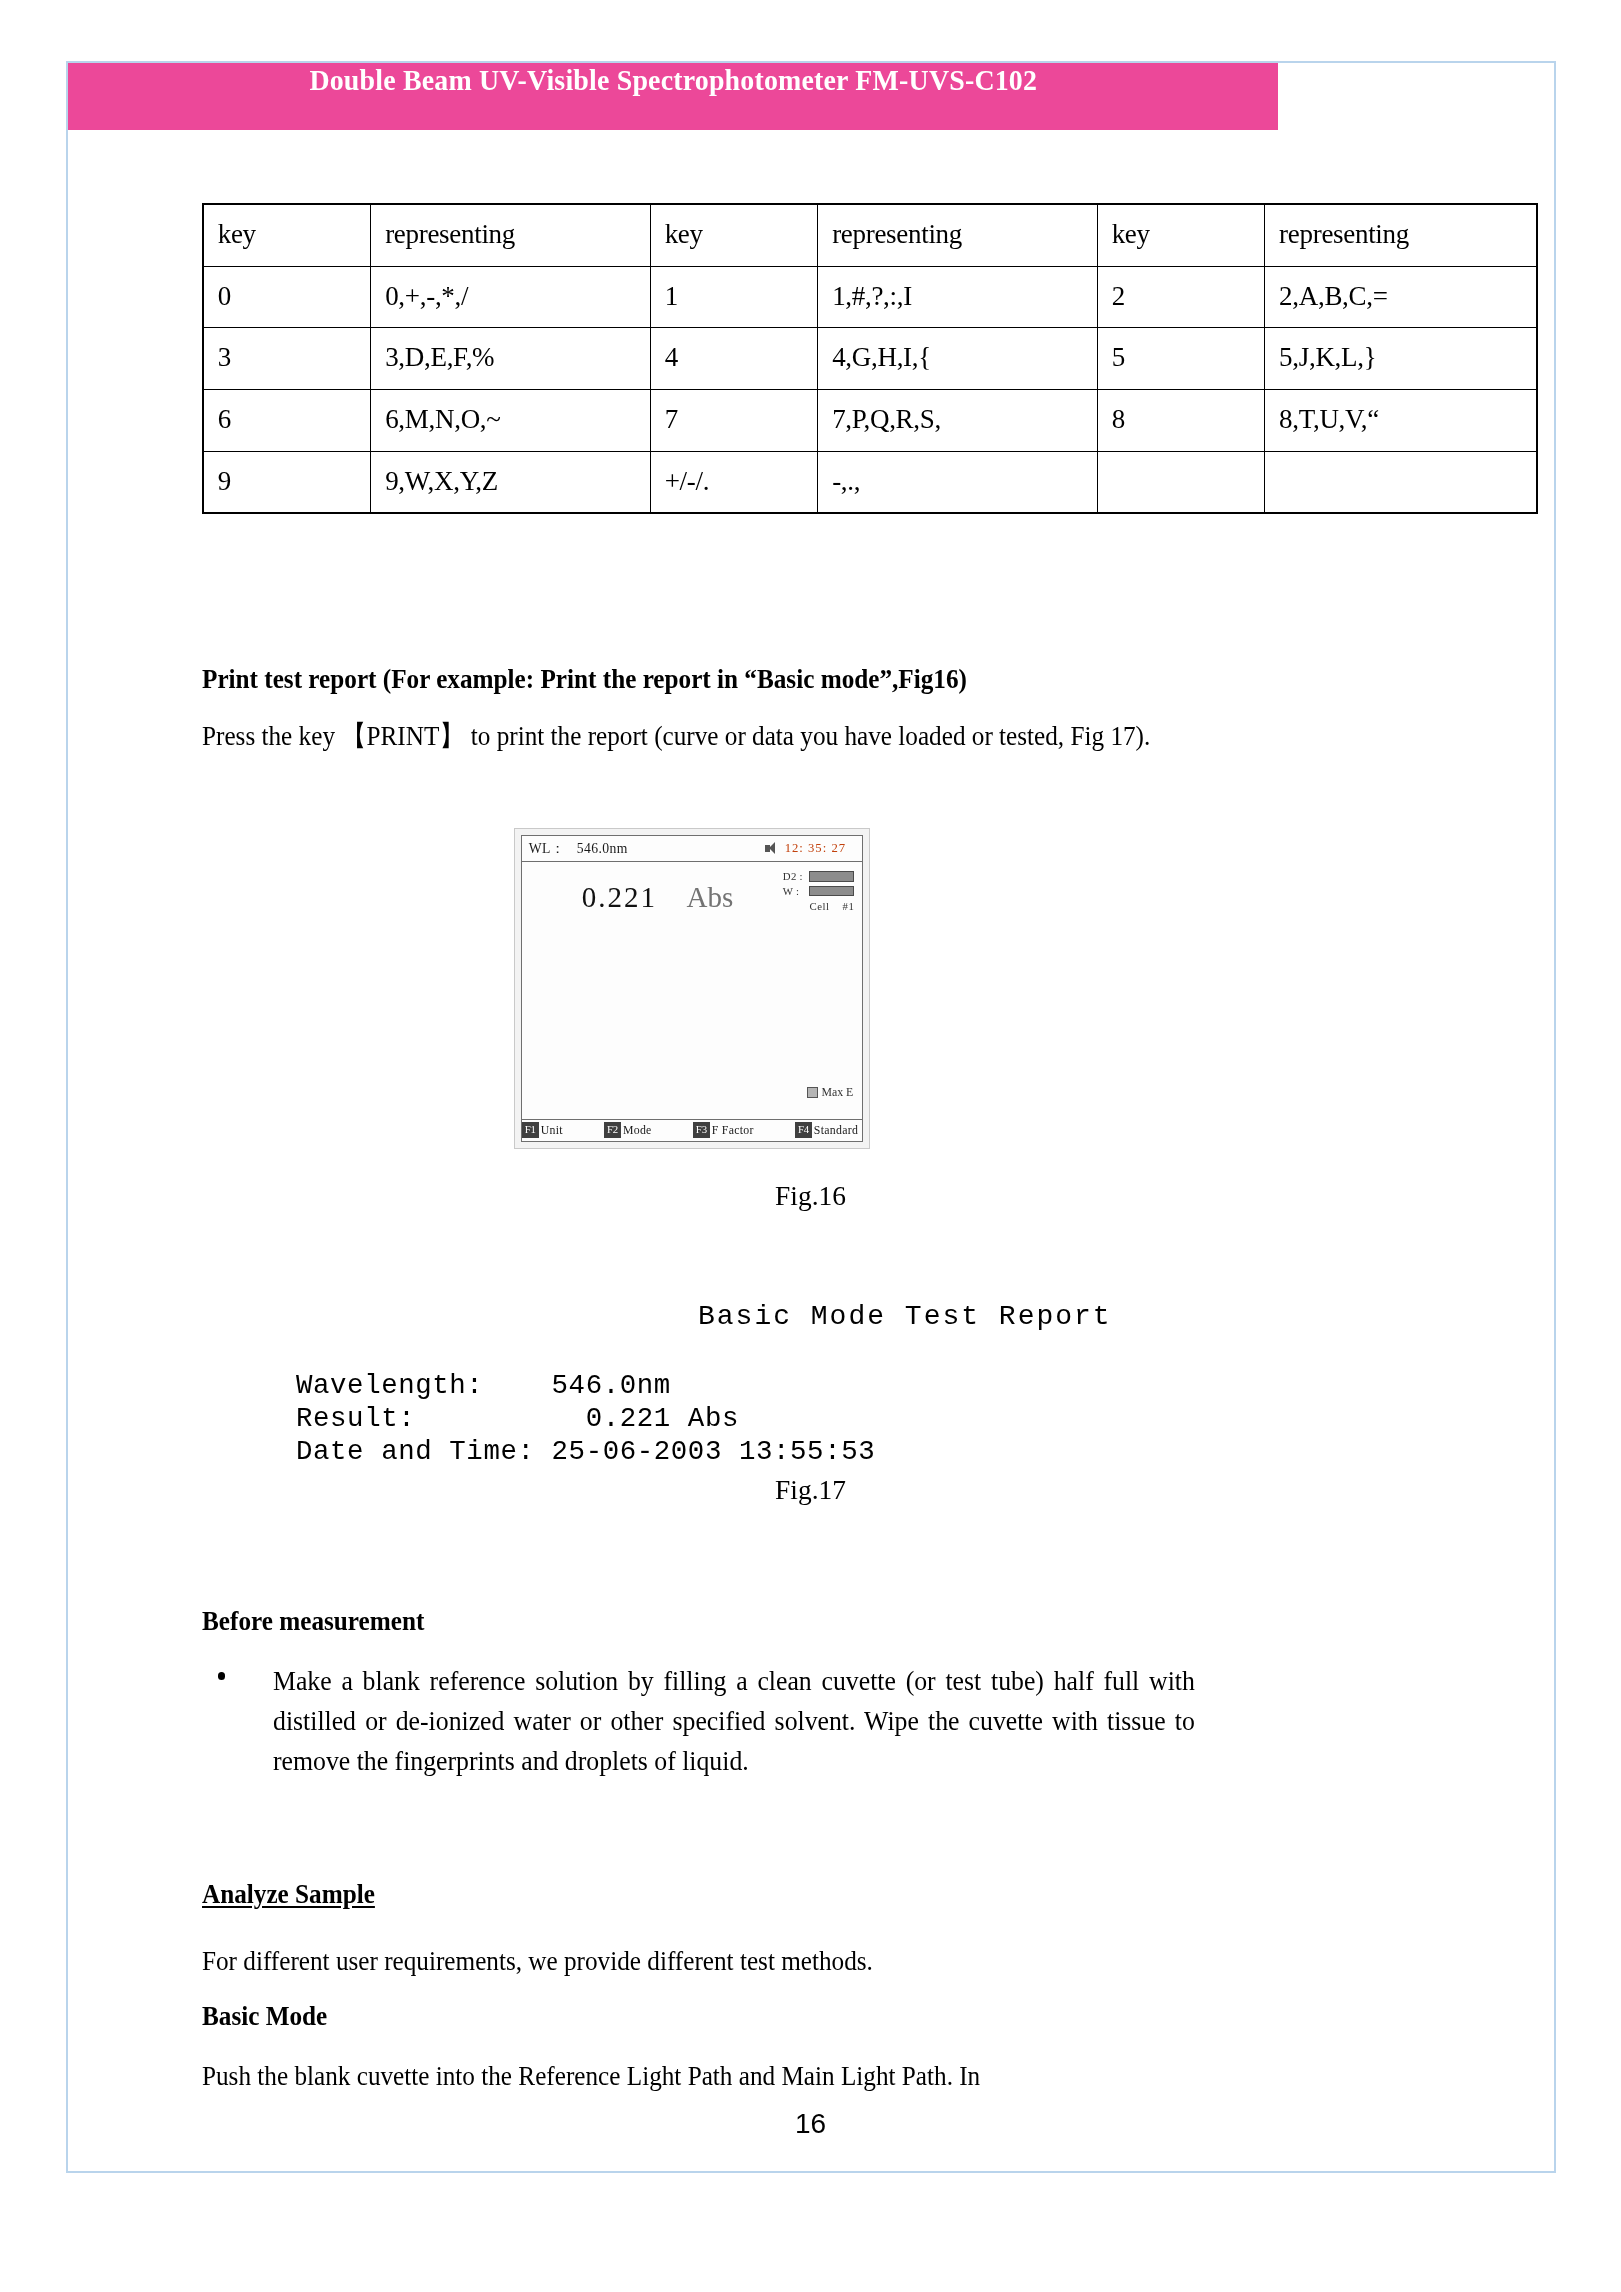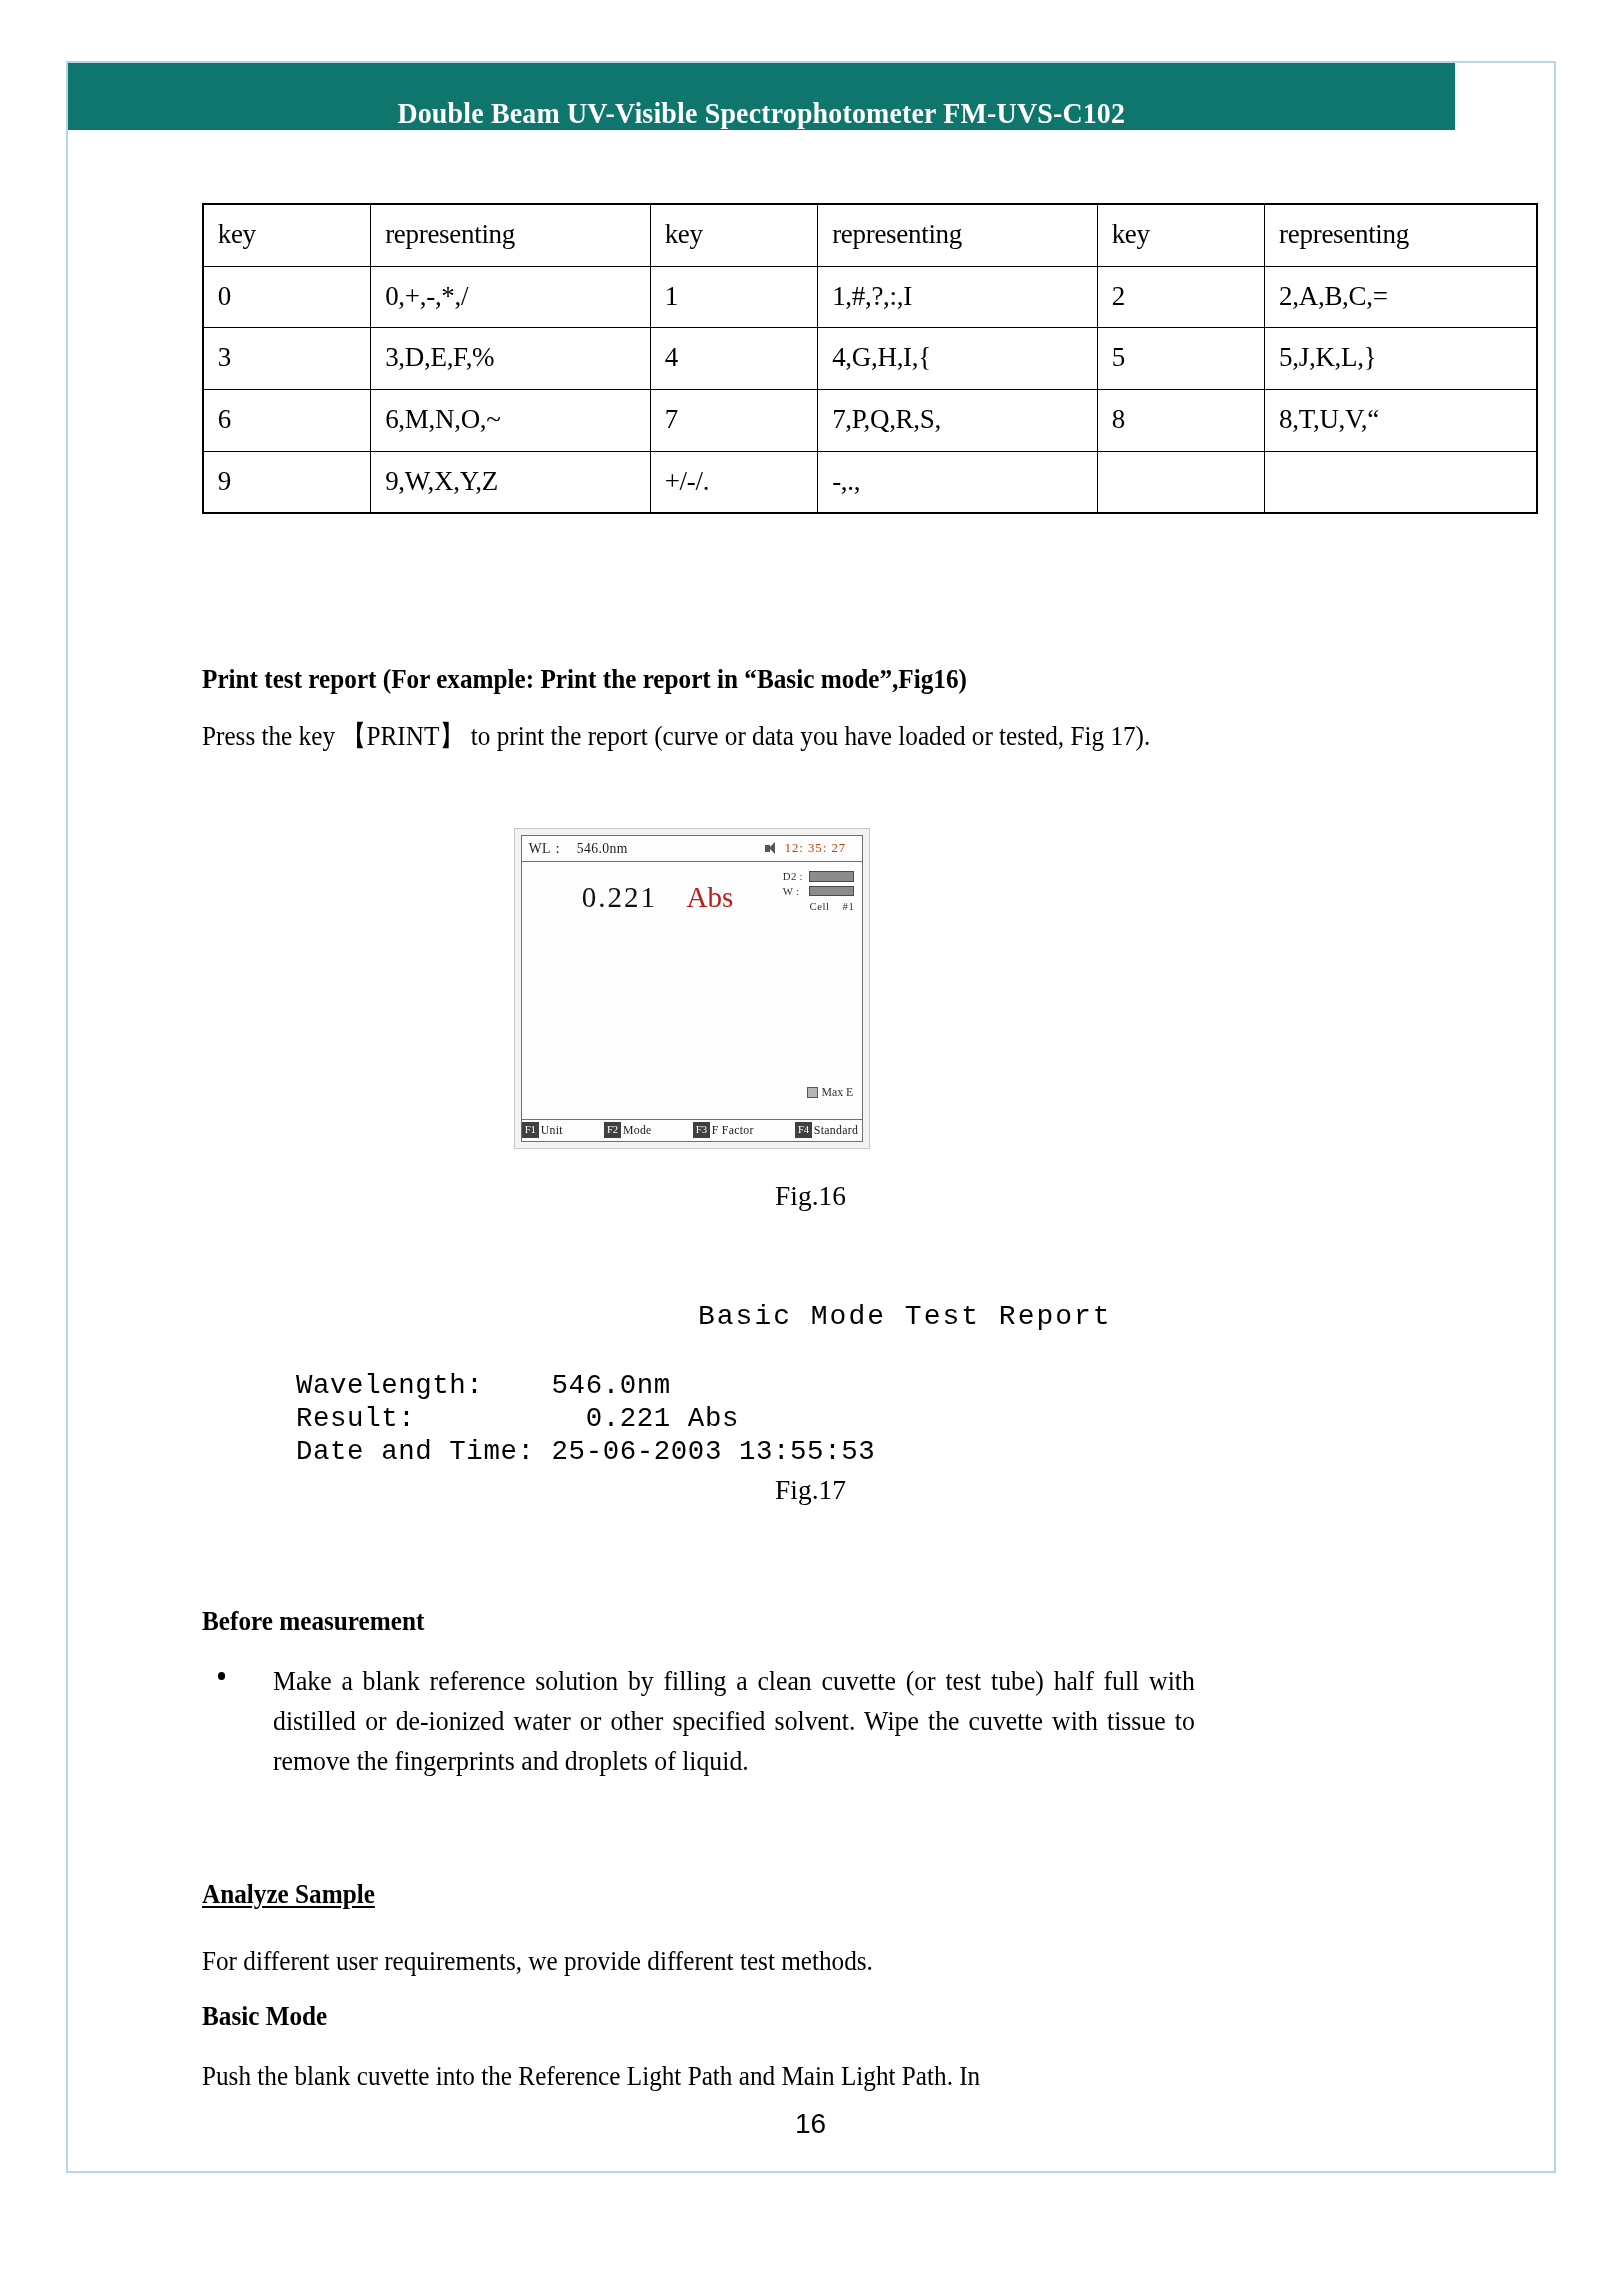--- a/index.html
+++ b/index.html
@@ -25,25 +25,25 @@
     height: 2112px;
     border: 2px solid #b9d4ec;
     box-sizing: border-box;
   }
 
   
   #header-banner {
     position: absolute;
     left: 68px;
     top: 63px;
-    width: 1387px;
+    width: 1210px;
     height: 67px;
-    background: #0f766e;
+    background: #ec4899;
     display: flex;
-    align-items: flex-end;
+    align-items: flex-start;
     justify-content: center;
   }
   #header-title {
     font-family: "Liberation Serif", serif;
     font-weight: bold;
     font-size: 30px;
     color: #ffffff;
     letter-spacing: 0.2px;
     transform: scaleX(0.93);
   }
@@ -163,21 +163,21 @@
     padding-right: 69px;
   }
   #lcd-value {
     font-size: 29px;
     letter-spacing: 2px;
     color: #111;
   }
   #lcd-unit {
     font-size: 29px;
     margin-left: 25.5px;
-    color: #b91c1c;
+    color: #737373;
   }
   #lcd-lamps {
     position: absolute;
     right: 7.8px;
     top: 33px;
     font-size: 10.8px;
     color: #333;
     line-height: 14.7px;
   }
   .lamp-row { display: flex; align-items: center; justify-content: flex-start; white-space: nowrap; }

